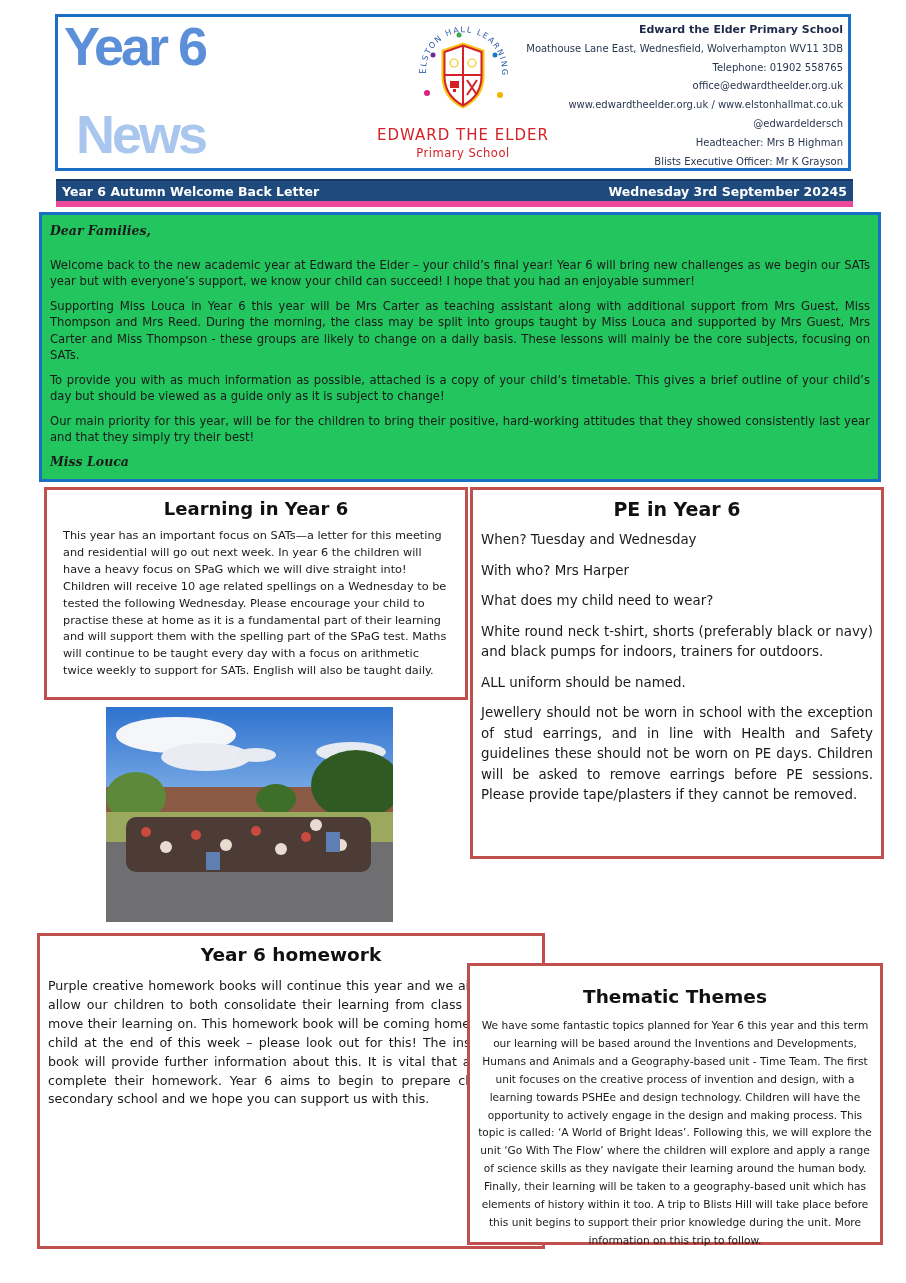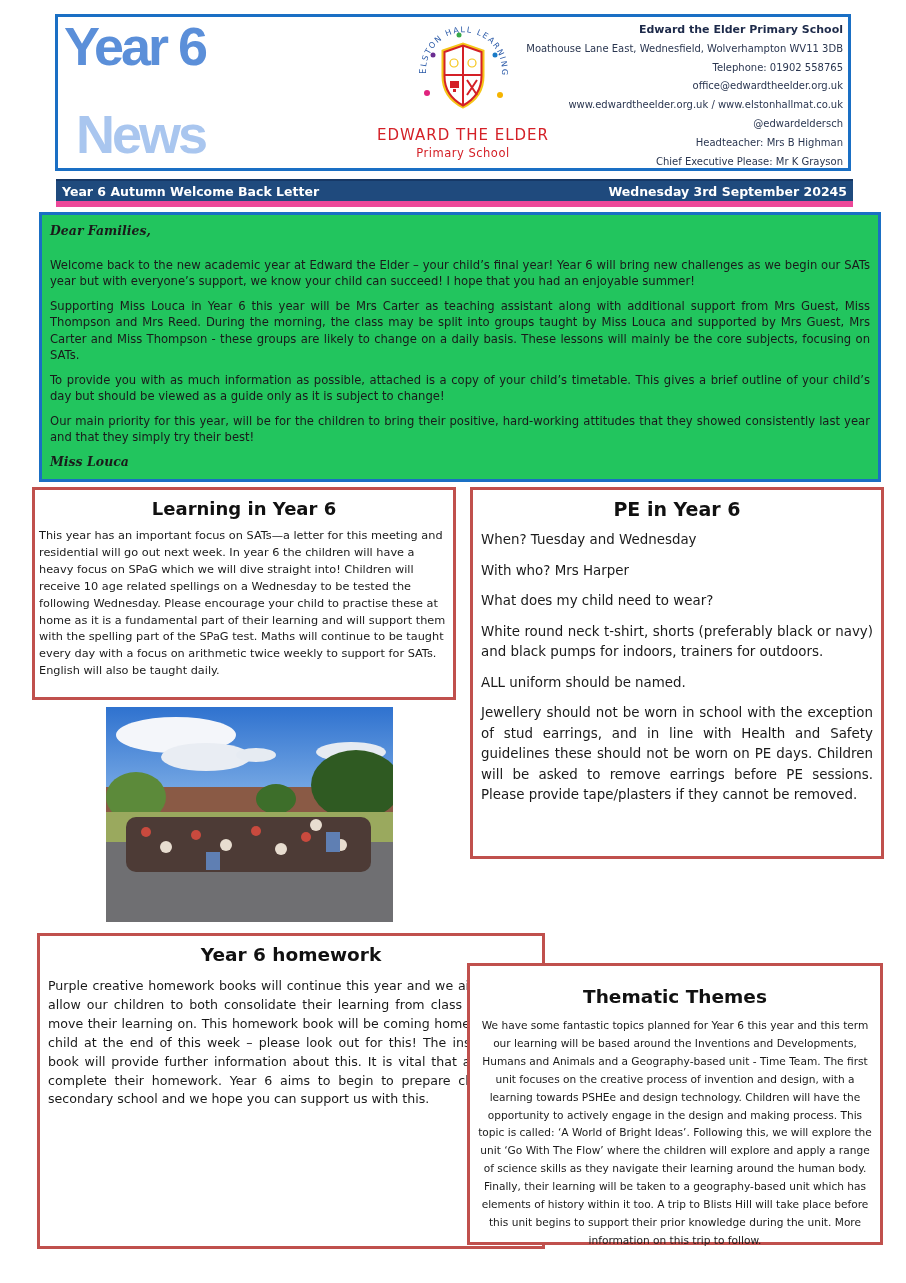--- a/index.html
+++ b/index.html
@@ -24,21 +24,21 @@
     
     .letter { position: absolute; left: 39px; top: 212px; width: 842px; height: 270px; background: #22c55e; border: 3px solid #1a6fc4; box-sizing: border-box; padding: 8px 8px; font-size: 11.6px; line-height: 16.5px; text-align: justify; }
     .letter .salutation { font-family: "DejaVu Serif", serif; font-style: italic; font-weight: bold; font-size: 12.5px; margin: 0 0 17px 0; }
     .letter p { margin: 0 0 8px 0; }
     .letter .signoff { font-family: "DejaVu Serif", serif; font-style: italic; font-weight: bold; font-size: 12.5px; margin-top: 4px; }
 
     
     .rbox { position: absolute; border: 3px solid #c0504d; box-sizing: border-box; background: #fff; }
     .rbox h2 { margin: 0; text-align: center; font-weight: bold; color: #111; }
 
-    .learning { left: 32px; top: 487px; width: 424px; height: 213px; padding: 8px 4px; }
+    .learning { left: 44px; top: 487px; width: 424px; height: 213px; padding: 8px 16px; }
     .learning h2 { font-size: 18px; margin-bottom: 9px; }
     .learning p { margin: 0; font-size: 11.3px; line-height: 16.9px; }
 
     .pe { left: 470px; top: 487px; width: 414px; height: 372px; padding: 8px 8px; }
     .pe h2 { font-size: 19px; margin-bottom: 10px; }
     .pe p { margin: 8px 0 10px 0; font-size: 13.4px; line-height: 20.5px; text-align: justify; }
 
     .photo { position: absolute; left: 106px; top: 707px; width: 287px; height: 215px; overflow: hidden; }
 
     .homework { left: 37px; top: 933px; width: 508px; height: 316px; padding: 8px 8px; }
@@ -84,21 +84,21 @@
   </div>
 
   <div class="contact">
     <div class="school-name">Edward the Elder Primary School</div>
     <div>Moathouse Lane East, Wednesfield, Wolverhampton WV11 3DB</div>
     <div>Telephone: 01902 558765</div>
     <div>office@edwardtheelder.org.uk</div>
     <div>www.edwardtheelder.org.uk / www.elstonhallmat.co.uk</div>
     <div>@edwardeldersch</div>
     <div>Headteacher: Mrs B Highman</div>
-    <div>Chief Executive Please: Mr K Grayson</div>
+    <div>Blists Executive Officer: Mr K Grayson</div>
   </div>
 </div>
 
 <div class="banner">
   <span>Year 6 Autumn Welcome Back Letter</span>
   <span>Wednesday 3rd September 20245</span>
 </div>
 
 <div class="letter">
   <div class="salutation">Dear Families,</div>

